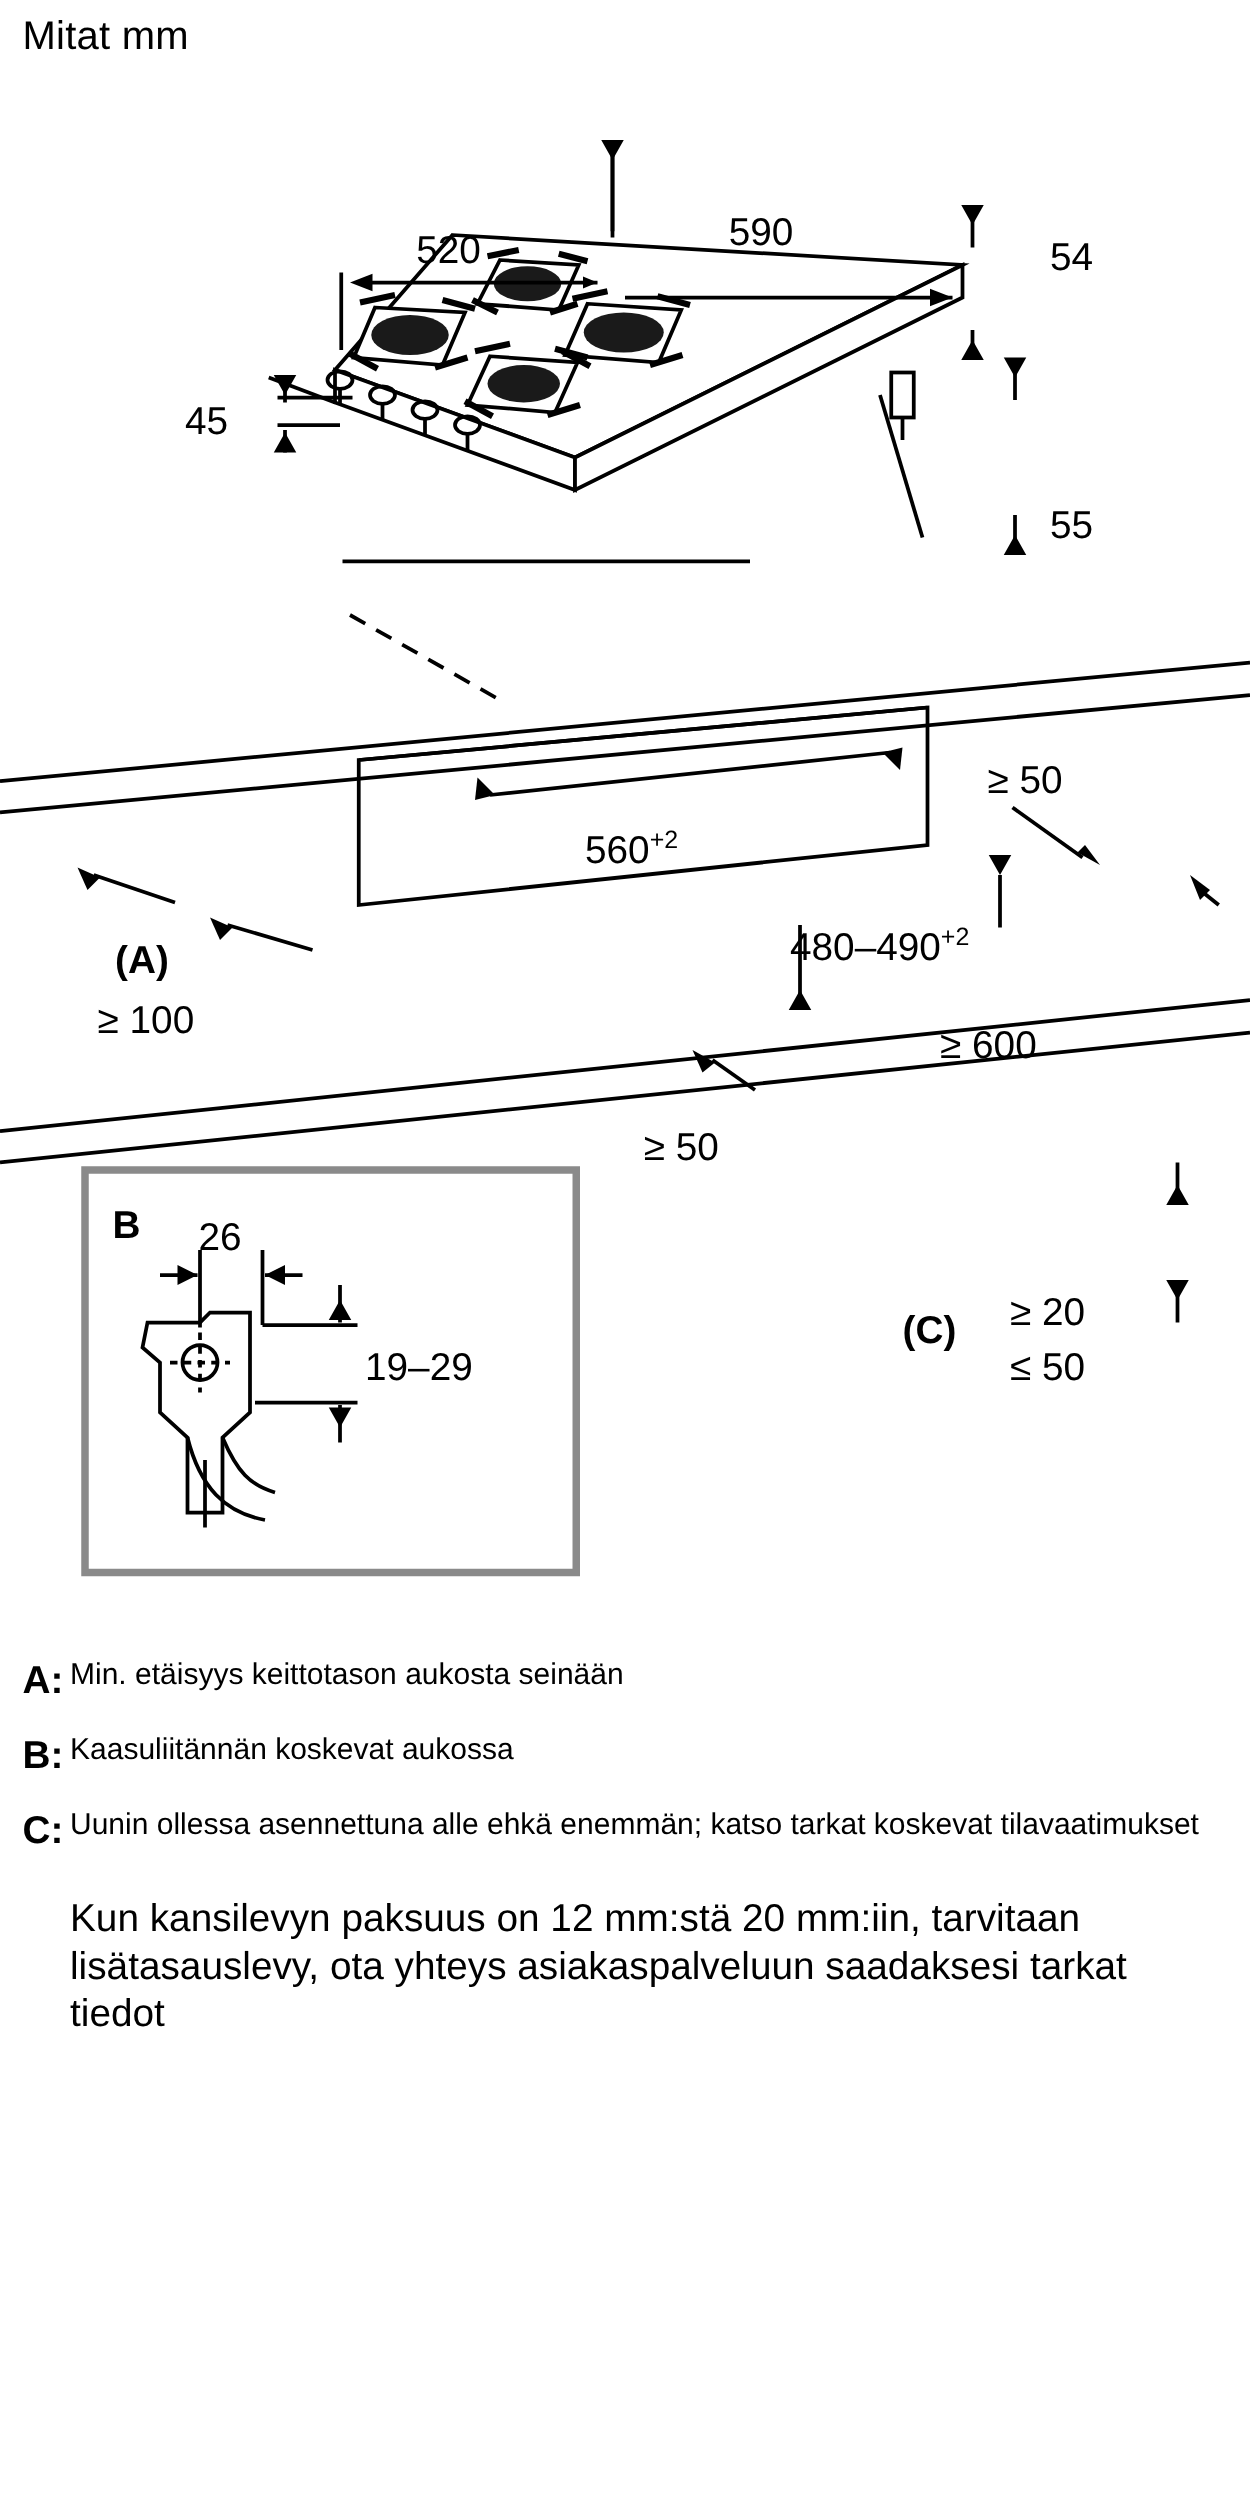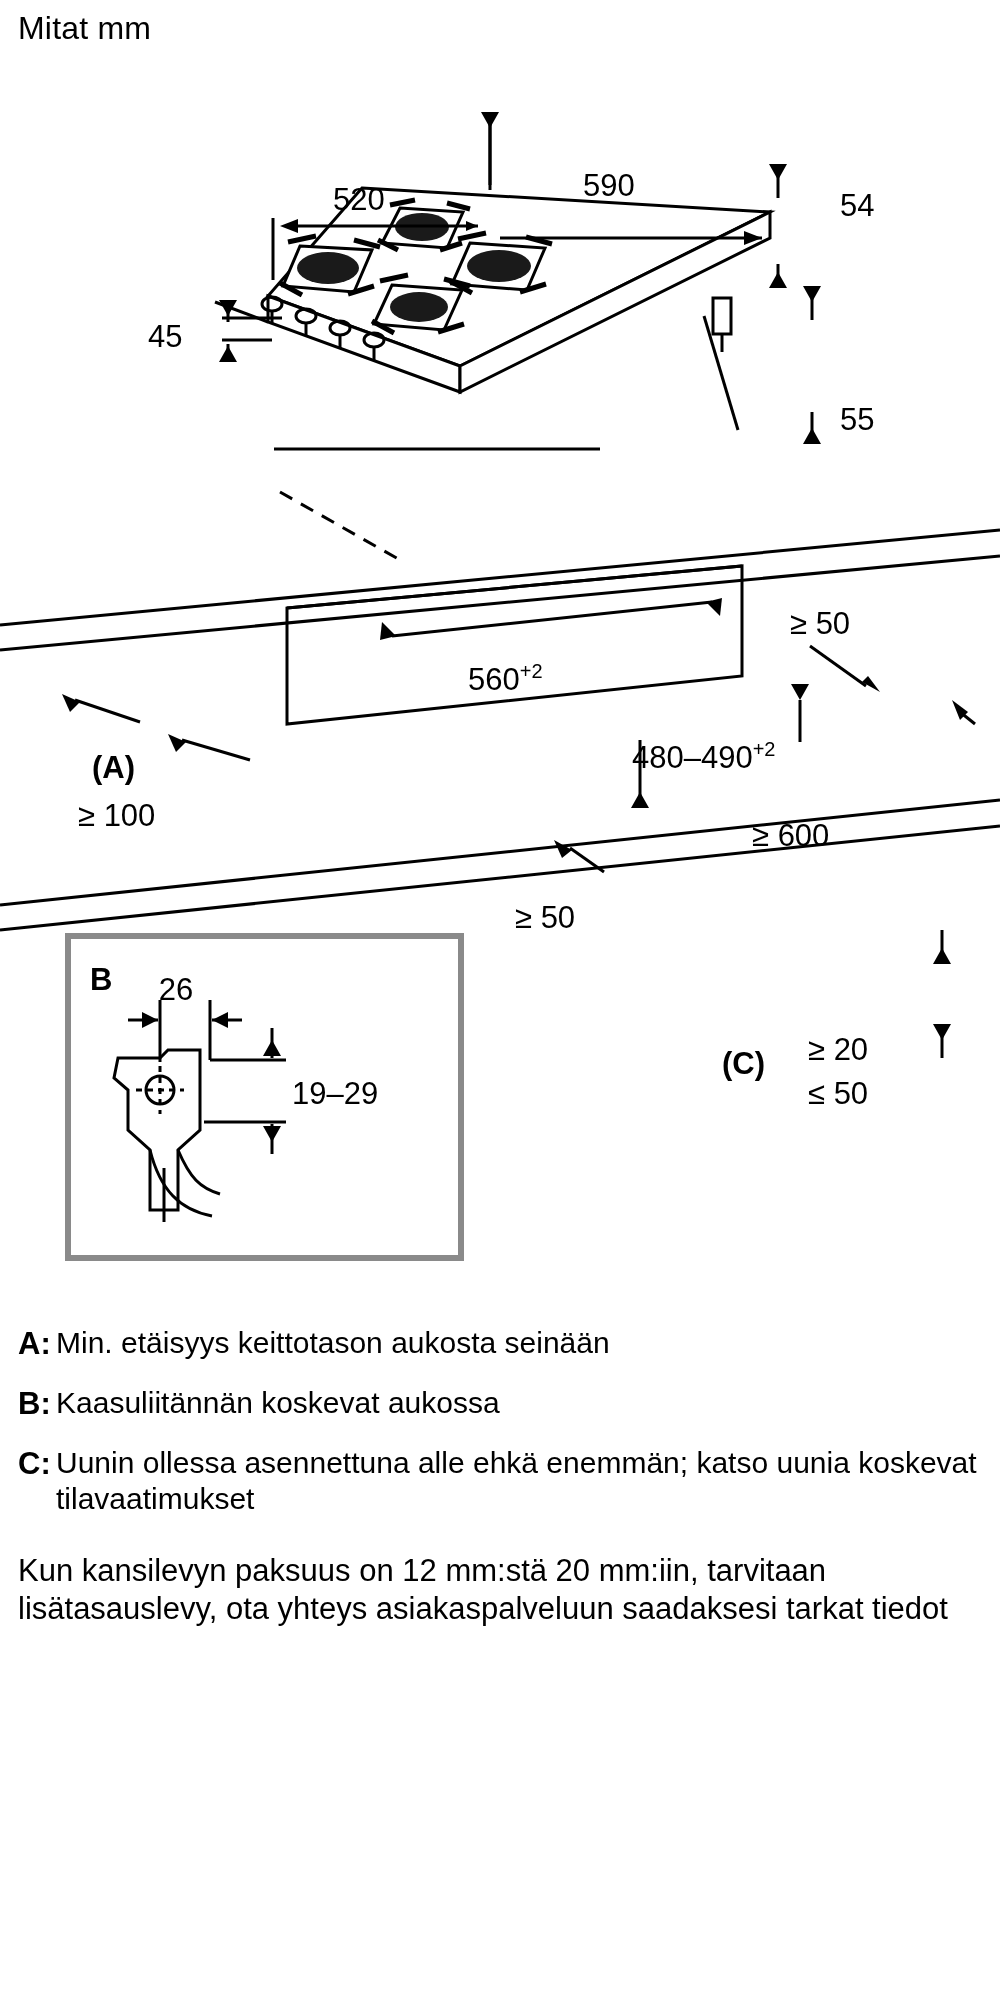--- a/index.html
+++ b/index.html
@@ -47,27 +47,28 @@
     margin-bottom: 22px;
   }
   .legend-key {
     font-size: 31px;
     font-weight: bold;
     width: 38px;
     flex: 0 0 38px;
     line-height: 1.22;
   }
   .legend-text {
-    font-size: 30px;
+    font-size: 24px;
     line-height: 1.22;
   }
   .note {
     font-size: 31px;
     line-height: 1.22;
     margin-top: 34px;
+    margin-left: 38px;
   }
   text {
     font-family: "Liberation Sans", sans-serif;
     fill: #000;
   }
   .dim {
     font-size: 31px;
   }
   .dim-b {
     font-size: 31px;
@@ -356,18 +357,18 @@
     <div class="legend-row">
       <div class="legend-key">A:</div>
       <div class="legend-text">Min. etäisyys keittotason aukosta seinään</div>
     </div>
     <div class="legend-row">
       <div class="legend-key">B:</div>
       <div class="legend-text">Kaasuliitännän koskevat aukossa</div>
     </div>
     <div class="legend-row">
       <div class="legend-key">C:</div>
-      <div class="legend-text">Uunin ollessa asennettuna alle ehkä enemmän; katso uunia koskevat tilavaatimukset</div>
+      <div class="legend-text">Uunin ollessa asennettuna alle ehkä enemmän; katso tarkat koskevat tilavaatimukset</div>
     </div>
     <div class="note">Kun kansilevyn paksuus on 12 mm:stä 20 mm:iin, tarvitaan lisätasauslevy, ota yhteys asiakaspalveluun saadaksesi tarkat tiedot</div>
   </div>
 
 </div>
 
 </body></html>

